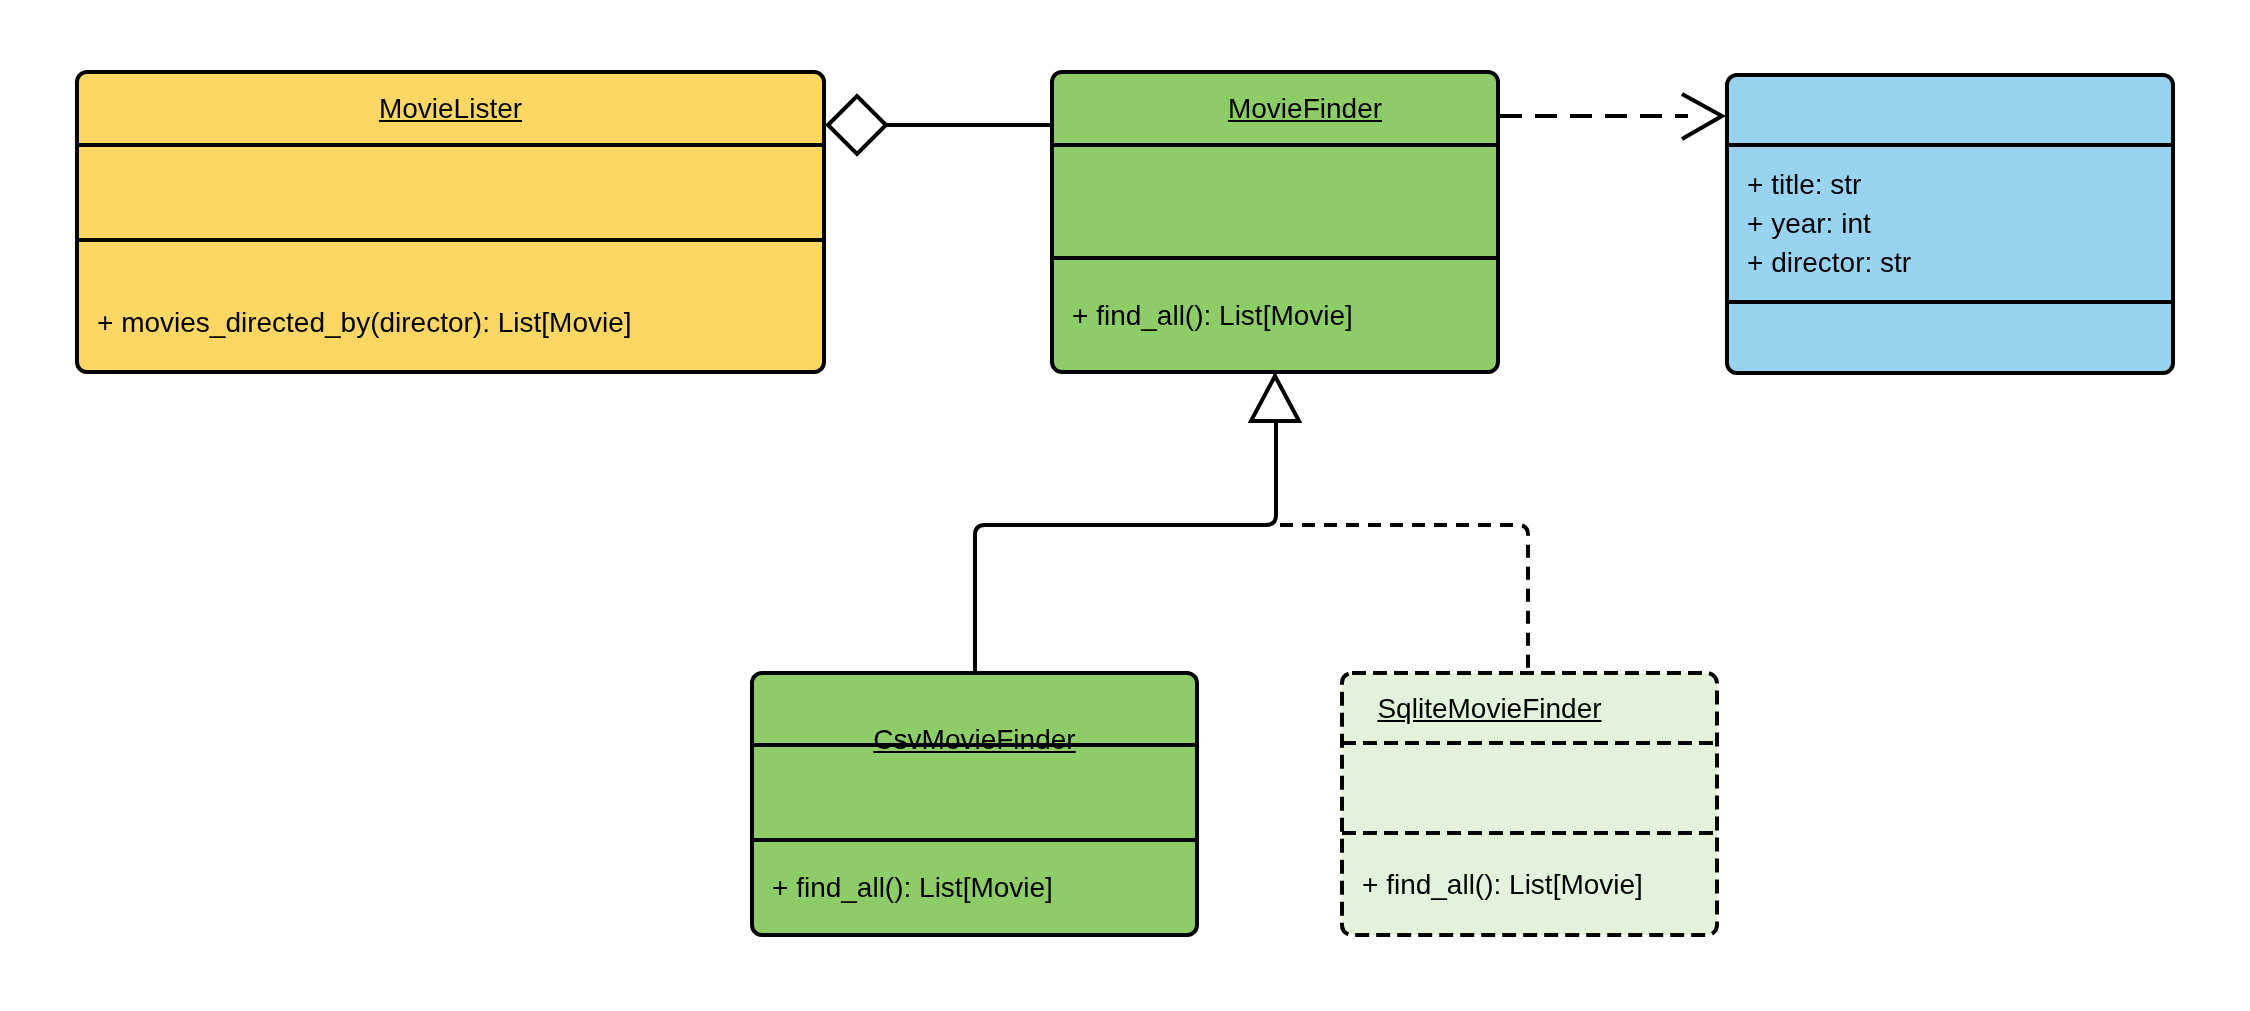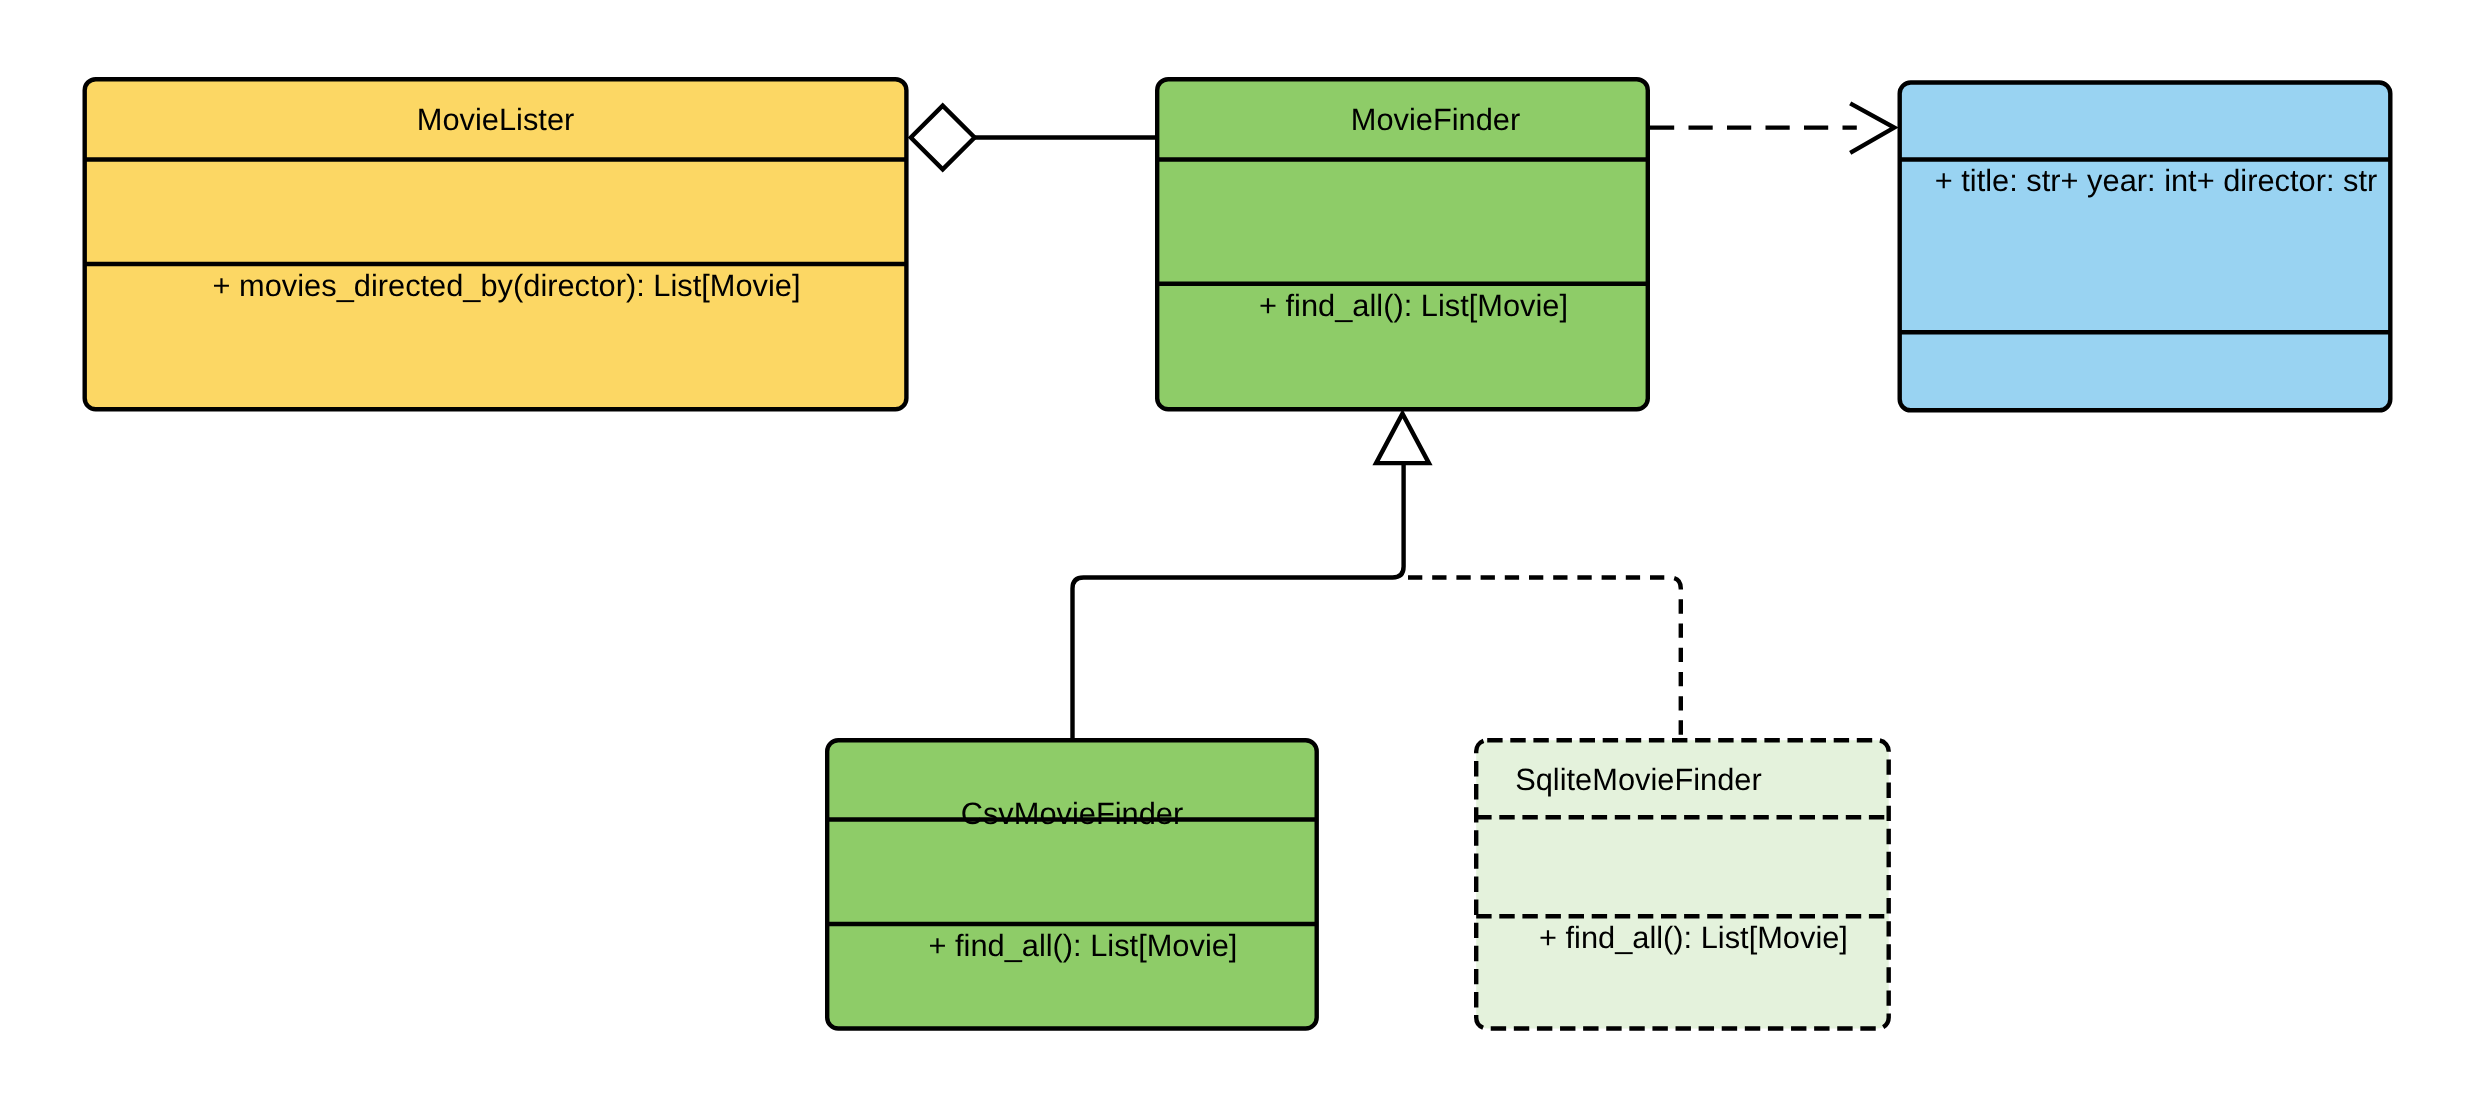--- a/index.html
+++ b/index.html
@@ -26,24 +26,25 @@
     font-size: 28px;
     line-height: 39px;
     color: #000000;
     white-space: nowrap;
   }
   .title {
     display: flex;
     align-items: center;
     justify-content: center;
     text-align: center;
+    text-decoration: underline;
   }
   .body {
     display: flex;
-    flex-direction: row;
+    flex-direction: column;
     justify-content: center;
     align-items: flex-start;
     padding-left: 20px;
     box-sizing: border-box;
   }
 </style>
 </head>
 <body>
 
 <div id="canvas">
@@ -77,21 +78,21 @@
       <line x1="752" y1="745" x2="1197" y2="745"></line>
       <line x1="752" y1="840" x2="1197" y2="840"></line>
 
       <rect x="1342" y="673" width="375" height="262" rx="10" stroke-dasharray="14 7" fill="#e4f2dc"></rect>
       <line x1="1342" y1="743" x2="1717" y2="743" stroke-dasharray="14 7"></line>
       <line x1="1342" y1="833" x2="1717" y2="833" stroke-dasharray="14 7"></line>
     </g>
   </svg>
 
   <div class="txt title" style="left:77px; top:72px; width:747px; height:73px;">MovieLister</div>
-  <div class="txt body" style="left:77px; top:240px; width:747px; height:132px;gap:28px;">
+  <div class="txt body" style="left:77px; top:256px; width:747px; height:132px;gap:28px;">
     <div>+ movies_directed_by(director): List[Movie]</div>
   </div>
 
   <div class="txt title" style="left:1082px; top:72px; width:446px; height:73px;">MovieFinder</div>
   <div class="txt body" style="left:1052px; top:258px; width:446px; height:114px;">
     <div>+ find_all(): List[Movie]</div>
   </div>
 
   <div class="txt body" style="left:1727px; top:145px; width:446px; height:157px;">
     <div>+ title: str</div>

